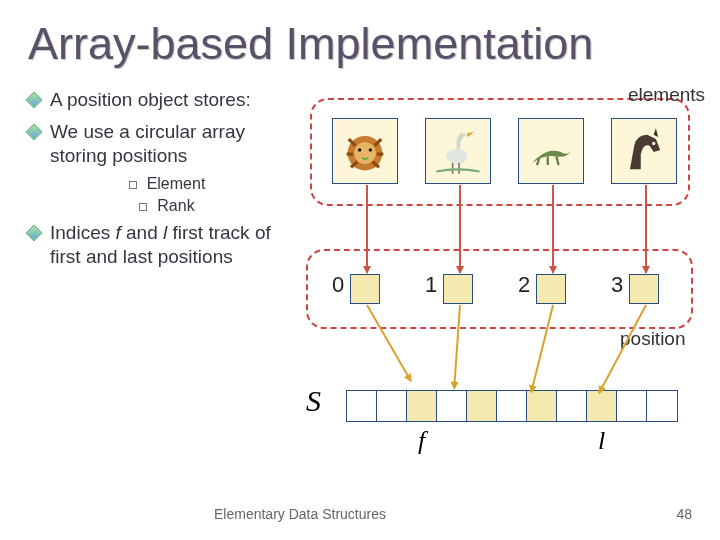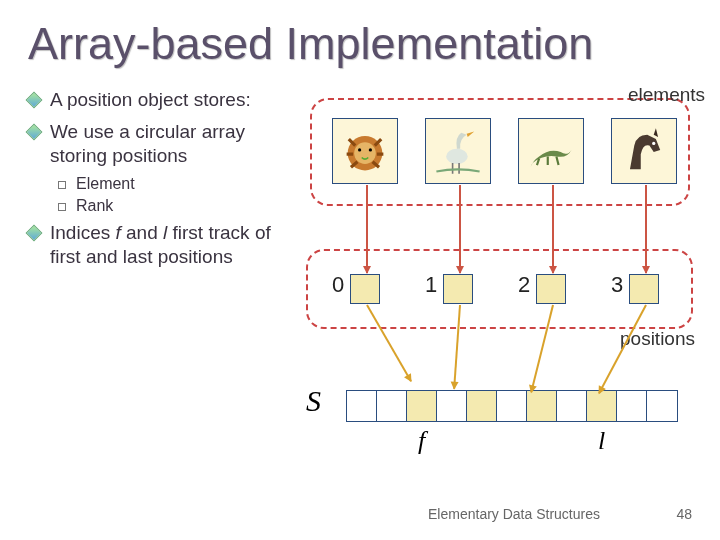--- a/index.html
+++ b/index.html
@@ -25,21 +25,21 @@
   .b1 { display: flex; align-items: flex-start; margin-bottom: 8px; }
   .d1 {
     width: 12px; height: 12px; flex-shrink: 0;
     background: linear-gradient(135deg, #a8e89b, #5ea8d9);
     transform: rotate(45deg);
     margin: 6px 10px 0 0;
     border: 1px solid #6a7;
   }
   .b1-text { font-size: 19px; color: #3a3340; line-height: 1.25; }
   .b2list { margin: 4px 0 6px 30px; }
-  .b2 { display: flex; align-items: flex-start; margin-bottom: 4px; }
+  .b2 { display: flex; align-items: flex-start; margin-bottom: 4px; justify-content: center; }
   .d2 {
     width: 8px; height: 8px; flex-shrink: 0;
     border: 1px solid #777; background: #fff;
     margin: 6px 10px 0 0;
   }
   .b2-text { font-size: 16px; color: #3a3340; }
   em.v { font-style: italic; }
 
   .diagram { position: relative; flex: 1; height: 420px; }
 
@@ -115,21 +115,21 @@
     border-left: 4px solid transparent;
     border-right: 4px solid transparent;
   }
   .arrow.red::after { border-top: 8px solid #cc5544; }
   .arrow.orange::after { border-top: 8px solid #d9a22b; }
 
   .footer {
     position: absolute;
     bottom: 18px; left: 0; width: 600px;
     font-size: 14px; color: #666;
-    text-align: right;
+    text-align: center;
   }
   .pagenum {
     position: absolute; bottom: 18px; right: 28px;
     font-size: 14px; color: #666;
   }
 </style>
 </head>
 <body>
 
 <h1>Array-based Implementation</h1>
@@ -194,21 +194,21 @@
     </div>
     <div class="pic" style="left:323px;">
       <svg viewBox="0 0 50 50">
           <path d="M12 42 L16 20 Q18 10 28 10 L36 14 L40 24 L34 26 L30 20 Q24 18 22 28 L22 42 Z" fill="#4a3a30"></path>
           <path d="M34 10 L36 4 L38 12 Z" fill="#3a2a20"></path>
           <circle cx="34" cy="18" r="1.5" fill="#fff"></circle>
         </svg>
     </div>
 
     <div class="dash-red positions-box"></div>
-    <div class="label" style="top:240px; left:332px;">positions</div>
+    <div class="label" style="top:240px; left:332px;">position</div>
 
     <div class="posobj" style="left:62px;"></div>
     <div class="posnum" style="left:44px;">0</div>
     <div class="posobj" style="left:155px;"></div>
     <div class="posnum" style="left:137px;">1</div>
     <div class="posobj" style="left:248px;"></div>
     <div class="posnum" style="left:230px;">2</div>
     <div class="posobj" style="left:341px;"></div>
     <div class="posnum" style="left:323px;">3</div>
 

